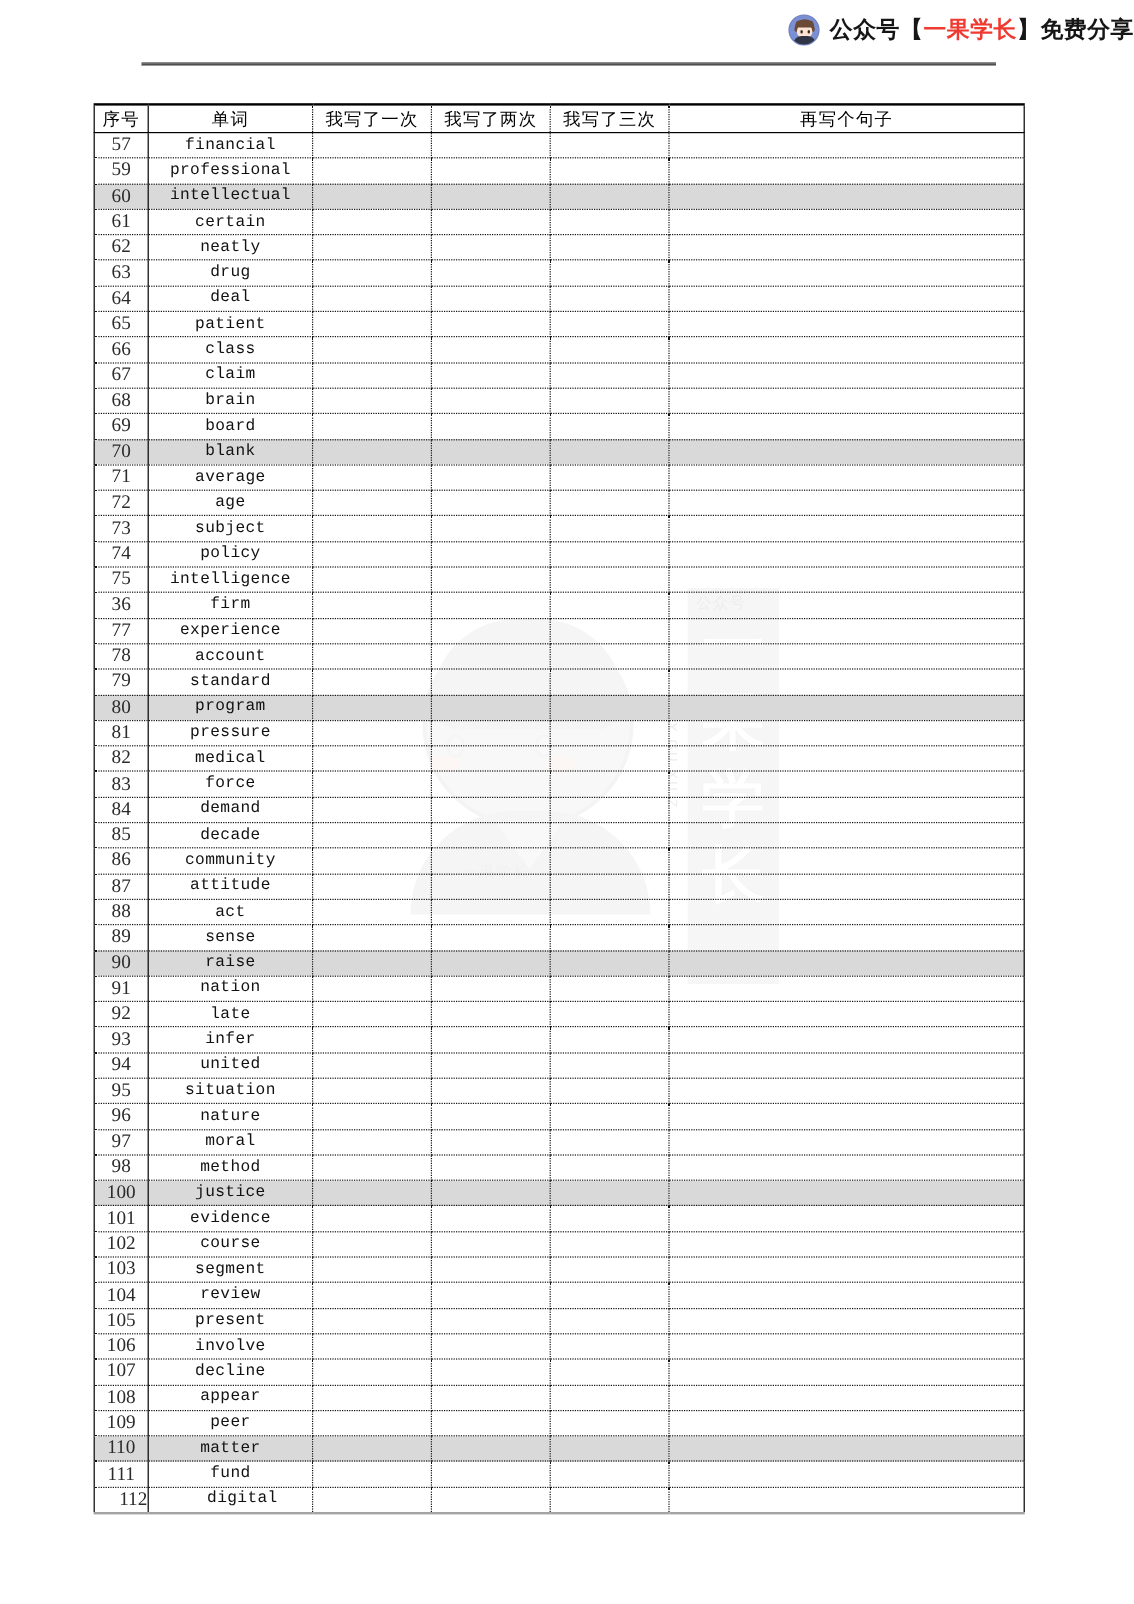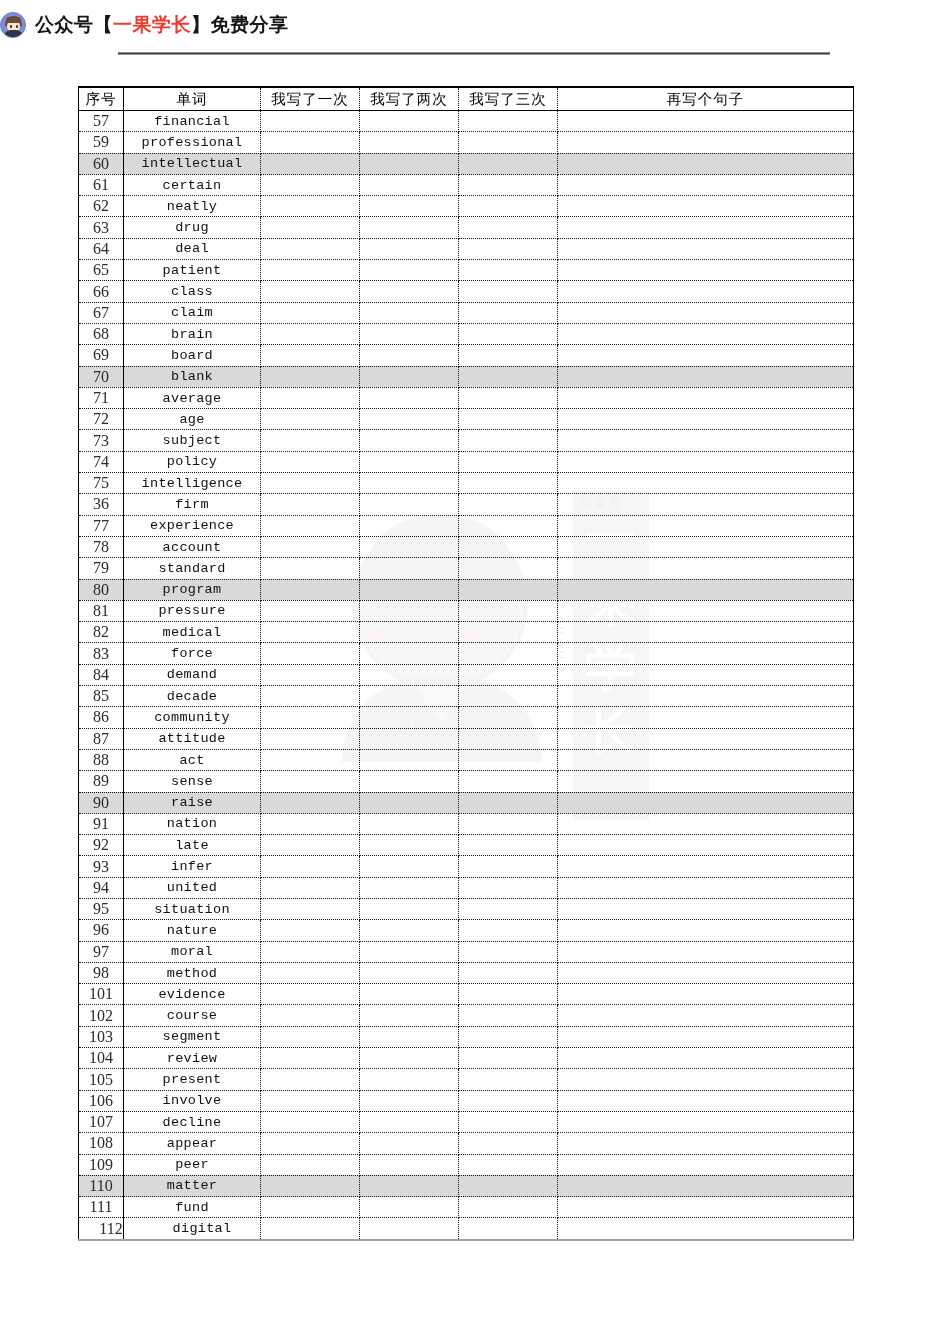--- a/index.html
+++ b/index.html
@@ -14,21 +14,21 @@
     position: relative;
     overflow: hidden;
   }
 
   
   .banner {
     width: 945px;
     height: 50px;
     display: flex;
     align-items: center;
-    justify-content: flex-start;
+    justify-content: flex-end;
     box-sizing: border-box;
   }
   .banner-inner {
     display: flex;
     align-items: center;
     gap: 9px;
   }
   .avatar {
     width: 26px;
     height: 26px;
@@ -660,20 +660,28 @@
           <td class="cell-sent"></td>
         </tr>
         <tr>
           <td class="cell-idx">98</td>
           <td class="cell-word">method</td>
           <td class="cell-blank"></td>
           <td class="cell-blank"></td>
           <td class="cell-blank"></td>
           <td class="cell-sent"></td>
         </tr>
+        <tr class="shaded">
+          <td class="cell-idx">100</td>
+          <td class="cell-word">justice</td>
+          <td class="cell-blank"></td>
+          <td class="cell-blank"></td>
+          <td class="cell-blank"></td>
+          <td class="cell-sent"></td>
+        </tr>
         <tr>
           <td class="cell-idx">101</td>
           <td class="cell-word">evidence</td>
           <td class="cell-blank"></td>
           <td class="cell-blank"></td>
           <td class="cell-blank"></td>
           <td class="cell-sent"></td>
         </tr>
         <tr>
           <td class="cell-idx">102</td>

